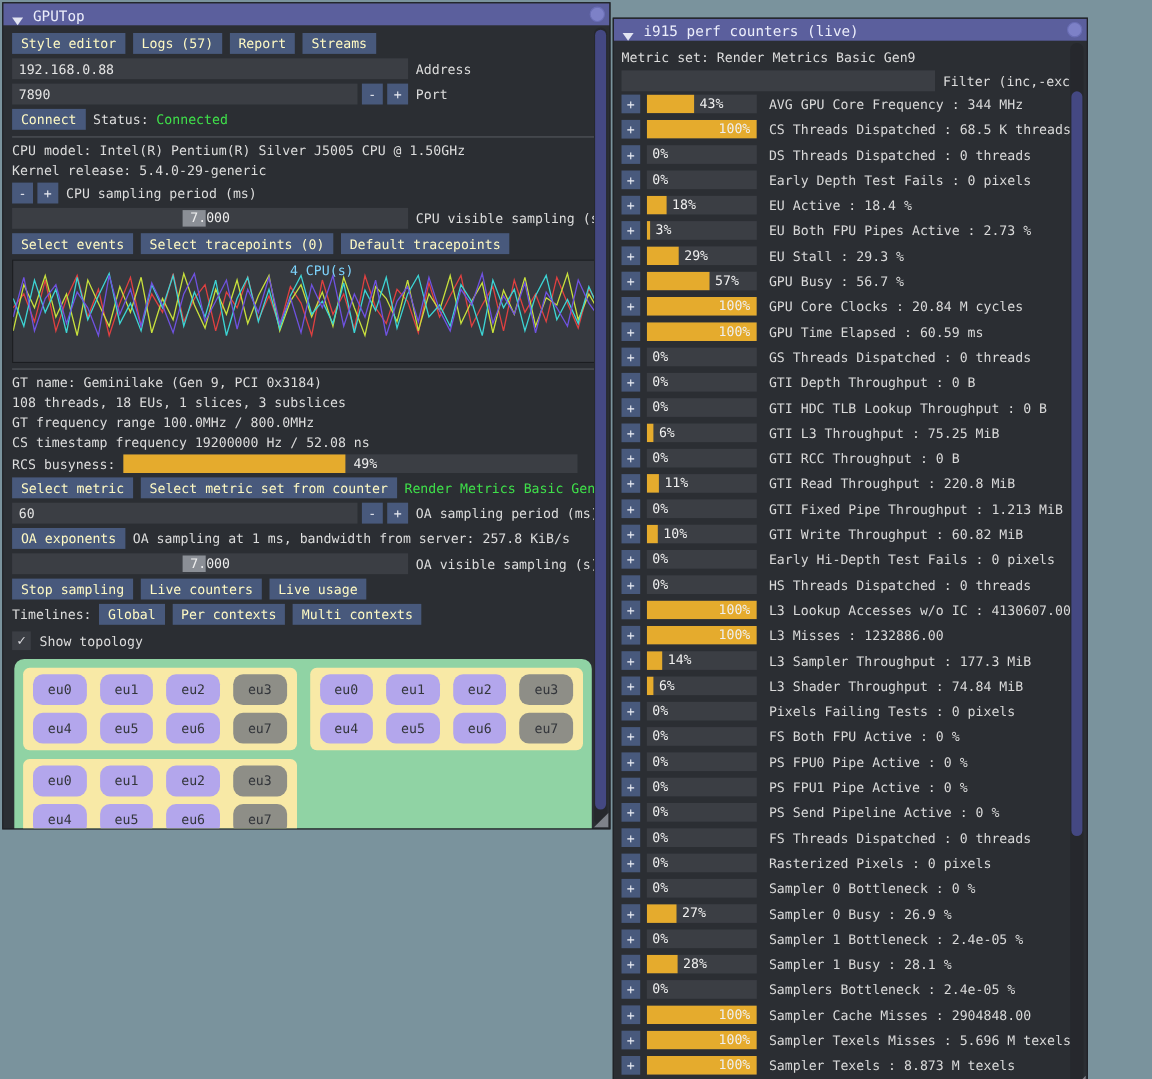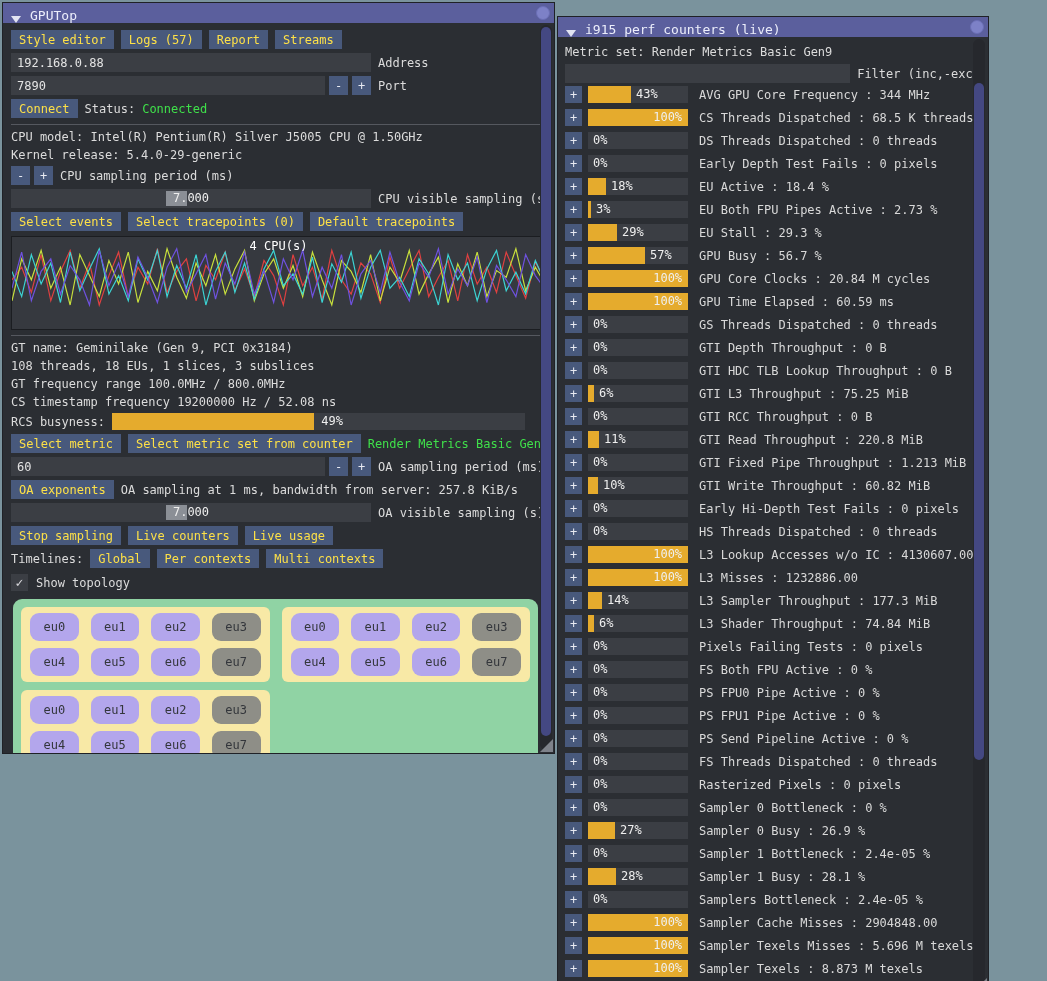--- a/index.html
+++ b/index.html
@@ -20,21 +20,21 @@
   .tri {
     width:0; height:0; border-left:5px solid transparent; border-right:5px solid transparent;
     border-top:7px solid #e2e4f2; flex:0 0 auto;
   }
   .close-circle {
     position:absolute; right:4px; top:3px; width:14px; height:14px; border-radius:50%;
     background:#7d81c7; border:1px solid #6a6eb5;
   }
   .row { display:flex; align-items:center; gap:7px; margin:4px 8px 0 8px; height:19px; white-space:nowrap; }
   .btn {
-    background:#48597c; color:#fde047; height:19px; display:inline-flex; align-items:center;
+    background:#48597c; color:#fef9c3; height:19px; display:inline-flex; align-items:center;
     padding:0 8px; flex:0 0 auto;
   }
   .sq {
     width:19px; height:19px; background:#48597c; color:#e8eaf2; flex:0 0 auto;
     display:inline-flex; align-items:center; justify-content:center;
   }
   .input {
     background:#3b3e44; height:19px; display:flex; align-items:center; padding:0 6px;
     color:#e4e4e4; overflow:hidden;
   }
@@ -42,21 +42,21 @@
   .grab { position:absolute; top:2px; bottom:2px; width:21px; left:43%; background:#8b8f96; }
   .slider .val { position:absolute; inset:0; text-align:center; line-height:19px; color:#eeeeee; }
   .lbl { white-space:nowrap; }
   .sep { height:1px; background:#55585f; margin:6px 8px 2px 8px; }
   .txtline { margin:0 8px; line-height:18px; white-space:nowrap; }
   .green { color:#3fe04a; }
   .graph {
     position:relative; margin:5px 8px 0 8px; height:94px; background:#36393f;
     border:1px solid #1b1d21;
   }
-  .graph .overlay { position:absolute; top:2px; left:0; width:100%; text-align:center; color:#ffffff; z-index:2; }
+  .graph .overlay { position:absolute; top:2px; left:14px; width:100%; text-align:center; color:#7dd3fc; z-index:2; }
   .pbar { position:relative; background:#3b3e44; height:17px; overflow:hidden; flex:0 0 auto; }
   .pfill { position:absolute; left:0; top:0; bottom:0; background:#e5ab2d; }
   .plabel { position:absolute; top:0; line-height:17px; color:#efefef; white-space:nowrap; }
   .cbox {
     width:17px; height:17px; background:#3b3e44; color:#d6d6da; flex:0 0 auto;
     display:inline-flex; align-items:center; justify-content:center; font-size:13px;
   }
   .topo {
     margin:8px 16px 0 10px; background:#90d3a4; border-radius:9px; padding:8px;
     display:grid; grid-template-columns:1fr 1fr; gap:8px 12px;

